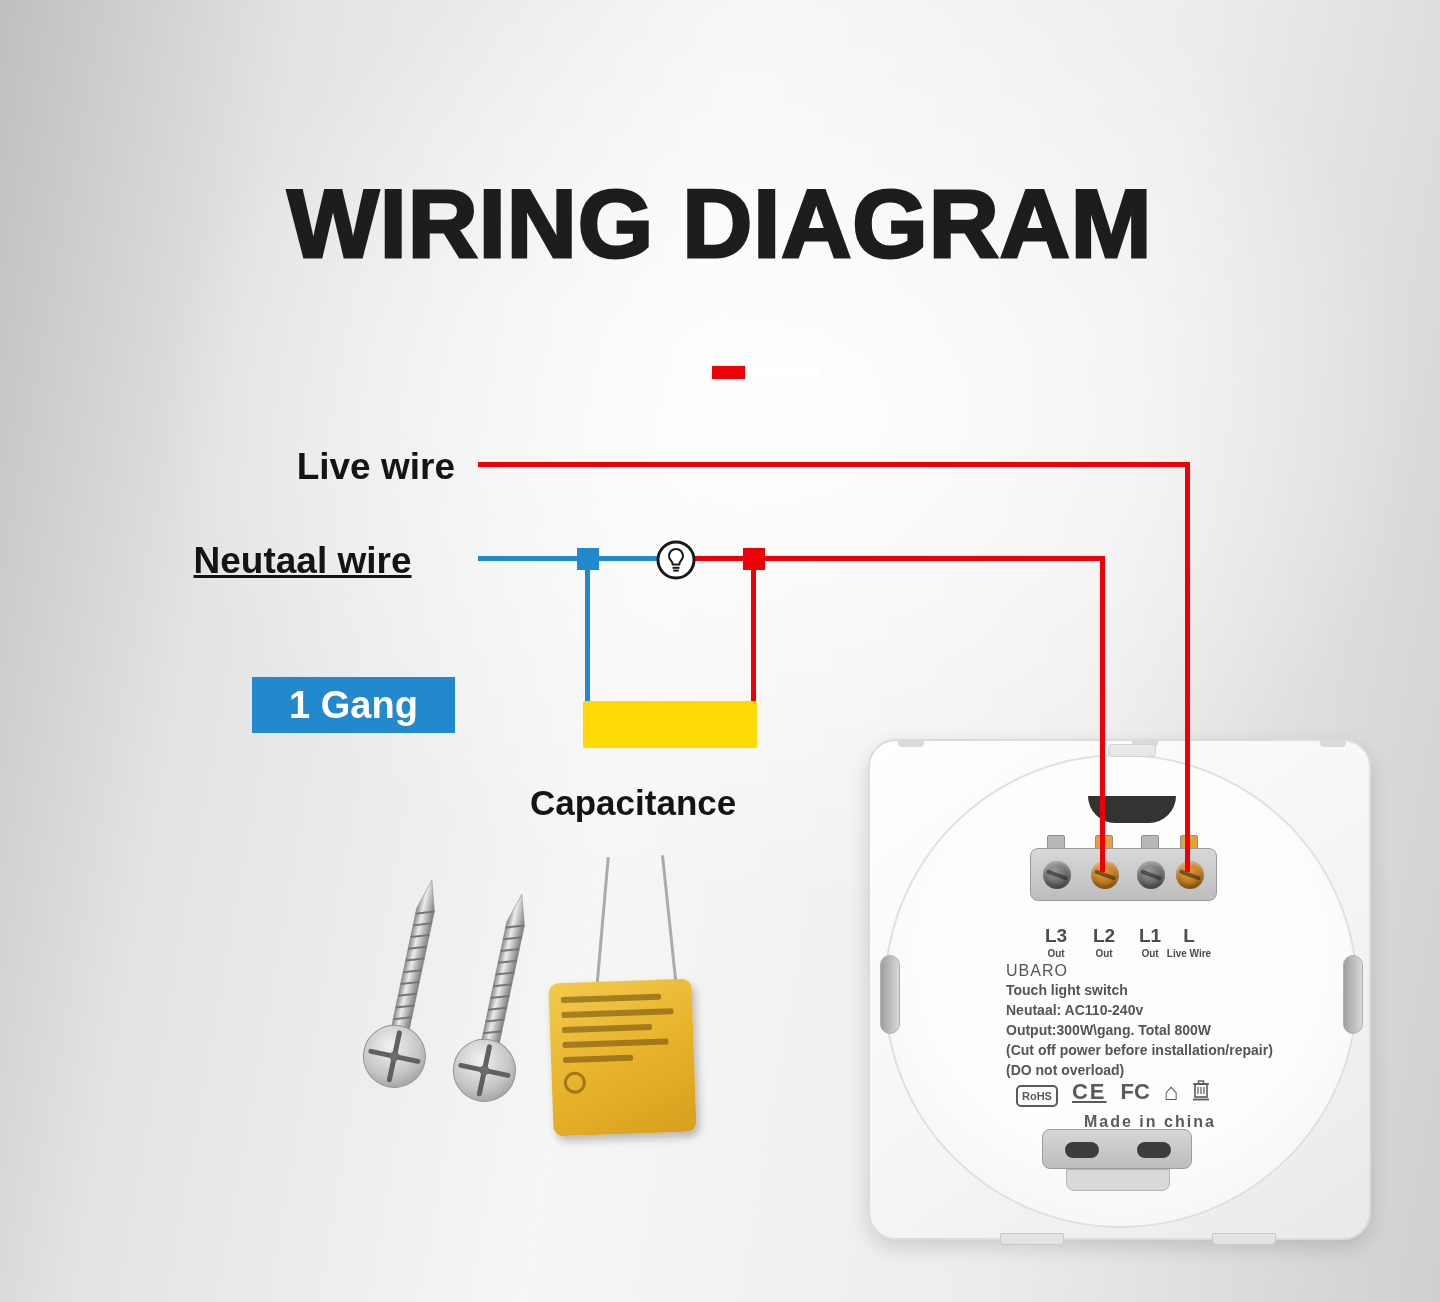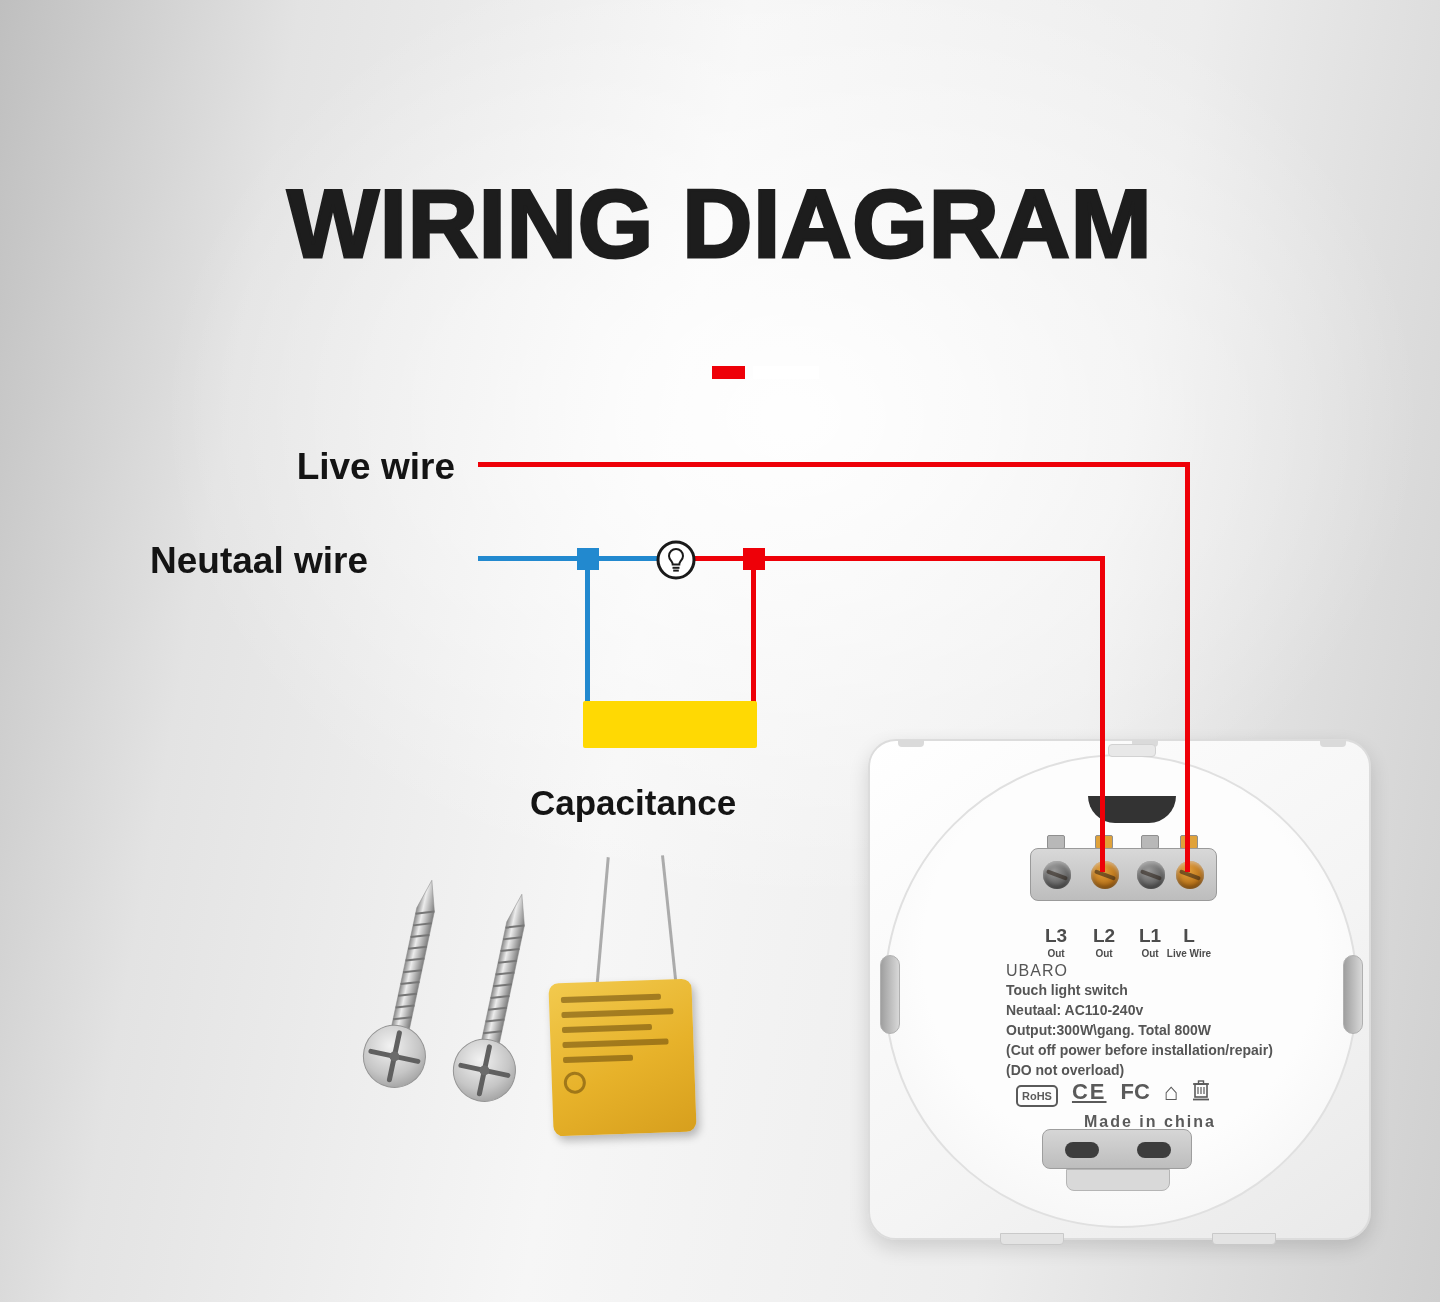--- a/index.html
+++ b/index.html
@@ -19,21 +19,21 @@
     color:var(--title-black,#1d1d1d);
     -webkit-text-stroke:3px var(--title-black,#1d1d1d);
   }
   .divider{ position:absolute; left:712px; top:366px; display:flex; gap:8px; }
   .divider-red{ width:33px; height:13px; background:var(--wire-red,#ee0008); }
   .divider-white{ width:66px; height:13px; background:#ffffff; }
 
   
   .label{ position:absolute; font-weight:700; color:#141414; }
   .live-label{ left:150px; top:446px; width:305px; text-align:right; font-size:37px; }
-  .neutral-label{ left:150px; top:540px; width:305px; text-align:left; font-size:37px; }
+  .neutral-label{ left:150px; top:540px; width:305px; text-align:center; font-size:37px;text-decoration:underline; }
   .cap-label{ left:530px; top:783px; font-size:35px; }
   .gang-badge{
     position:absolute; left:252px; top:677px; width:203px; height:56px;
     background:var(--badge-blue,#2289cf); color:#fff; font-size:38px; font-weight:700;
     display:flex; align-items:center; justify-content:center; z-index:5;
   }
 
   
   .wire{ position:absolute; z-index:6; }
   .wire.red{ background:var(--wire-red,#ee0008); }
@@ -131,20 +131,21 @@
 
   <h1 class="title">WIRING DIAGRAM</h1>
 
   <div class="divider">
     <span class="divider-red"></span>
     <span class="divider-white"></span>
   </div>
 
   <div class="label live-label">Live wire</div>
   <div class="label neutral-label">Neutaal wire</div>
+  <div class="gang-badge">1 Gang</div>
   <div class="label cap-label">Capacitance</div>
 
   <div class="wire red" style="left:478px; top:462px; width:712px; height:5px;"></div>
   <div class="wire red" style="left:1185px; top:462px; width:5px; height:410px;"></div>
   <div class="wire blue" style="left:478px; top:556px; width:182px; height:5px;"></div>
   <div class="wire red" style="left:694px; top:556px; width:52px; height:5px;"></div>
   <div class="wire red" style="left:764px; top:556px; width:341px; height:5px;"></div>
   <div class="wire red" style="left:1100px; top:556px; width:5px; height:316px;"></div>
   <div class="wire blue" style="left:585px; top:566px; width:5px; height:160px;"></div>
   <div class="wire red" style="left:751px; top:566px; width:5px; height:160px;"></div>

